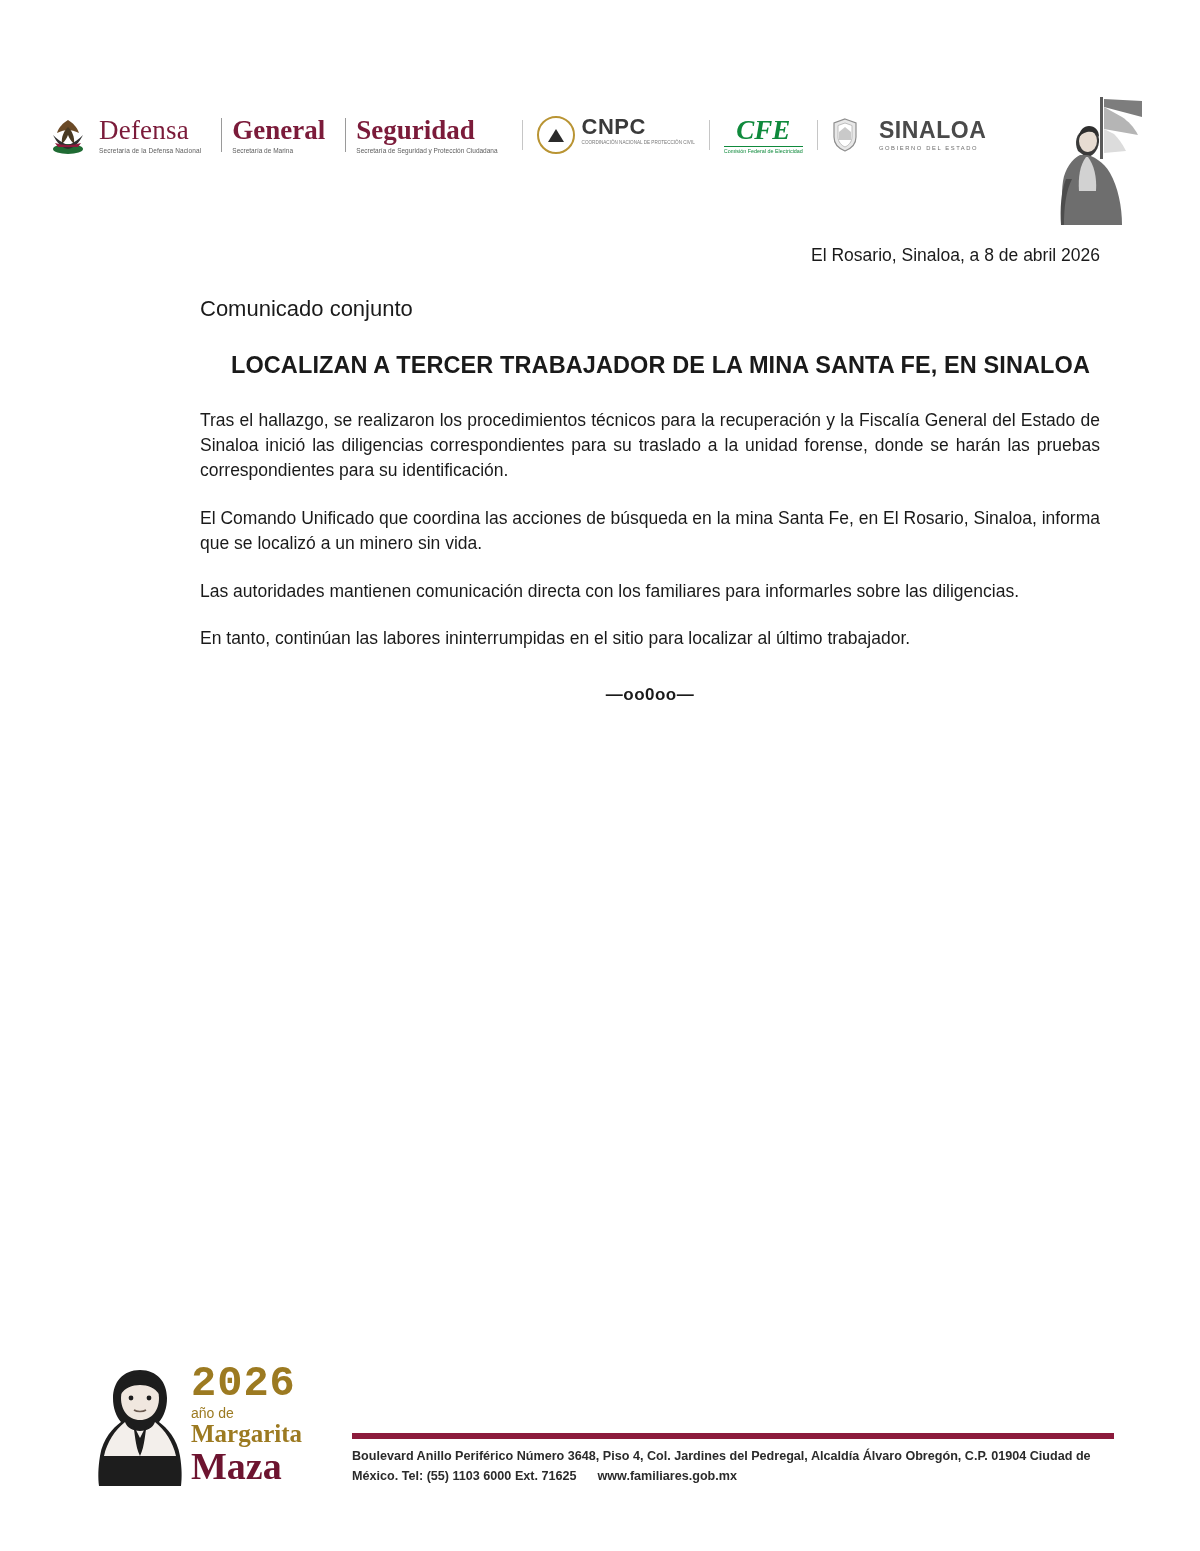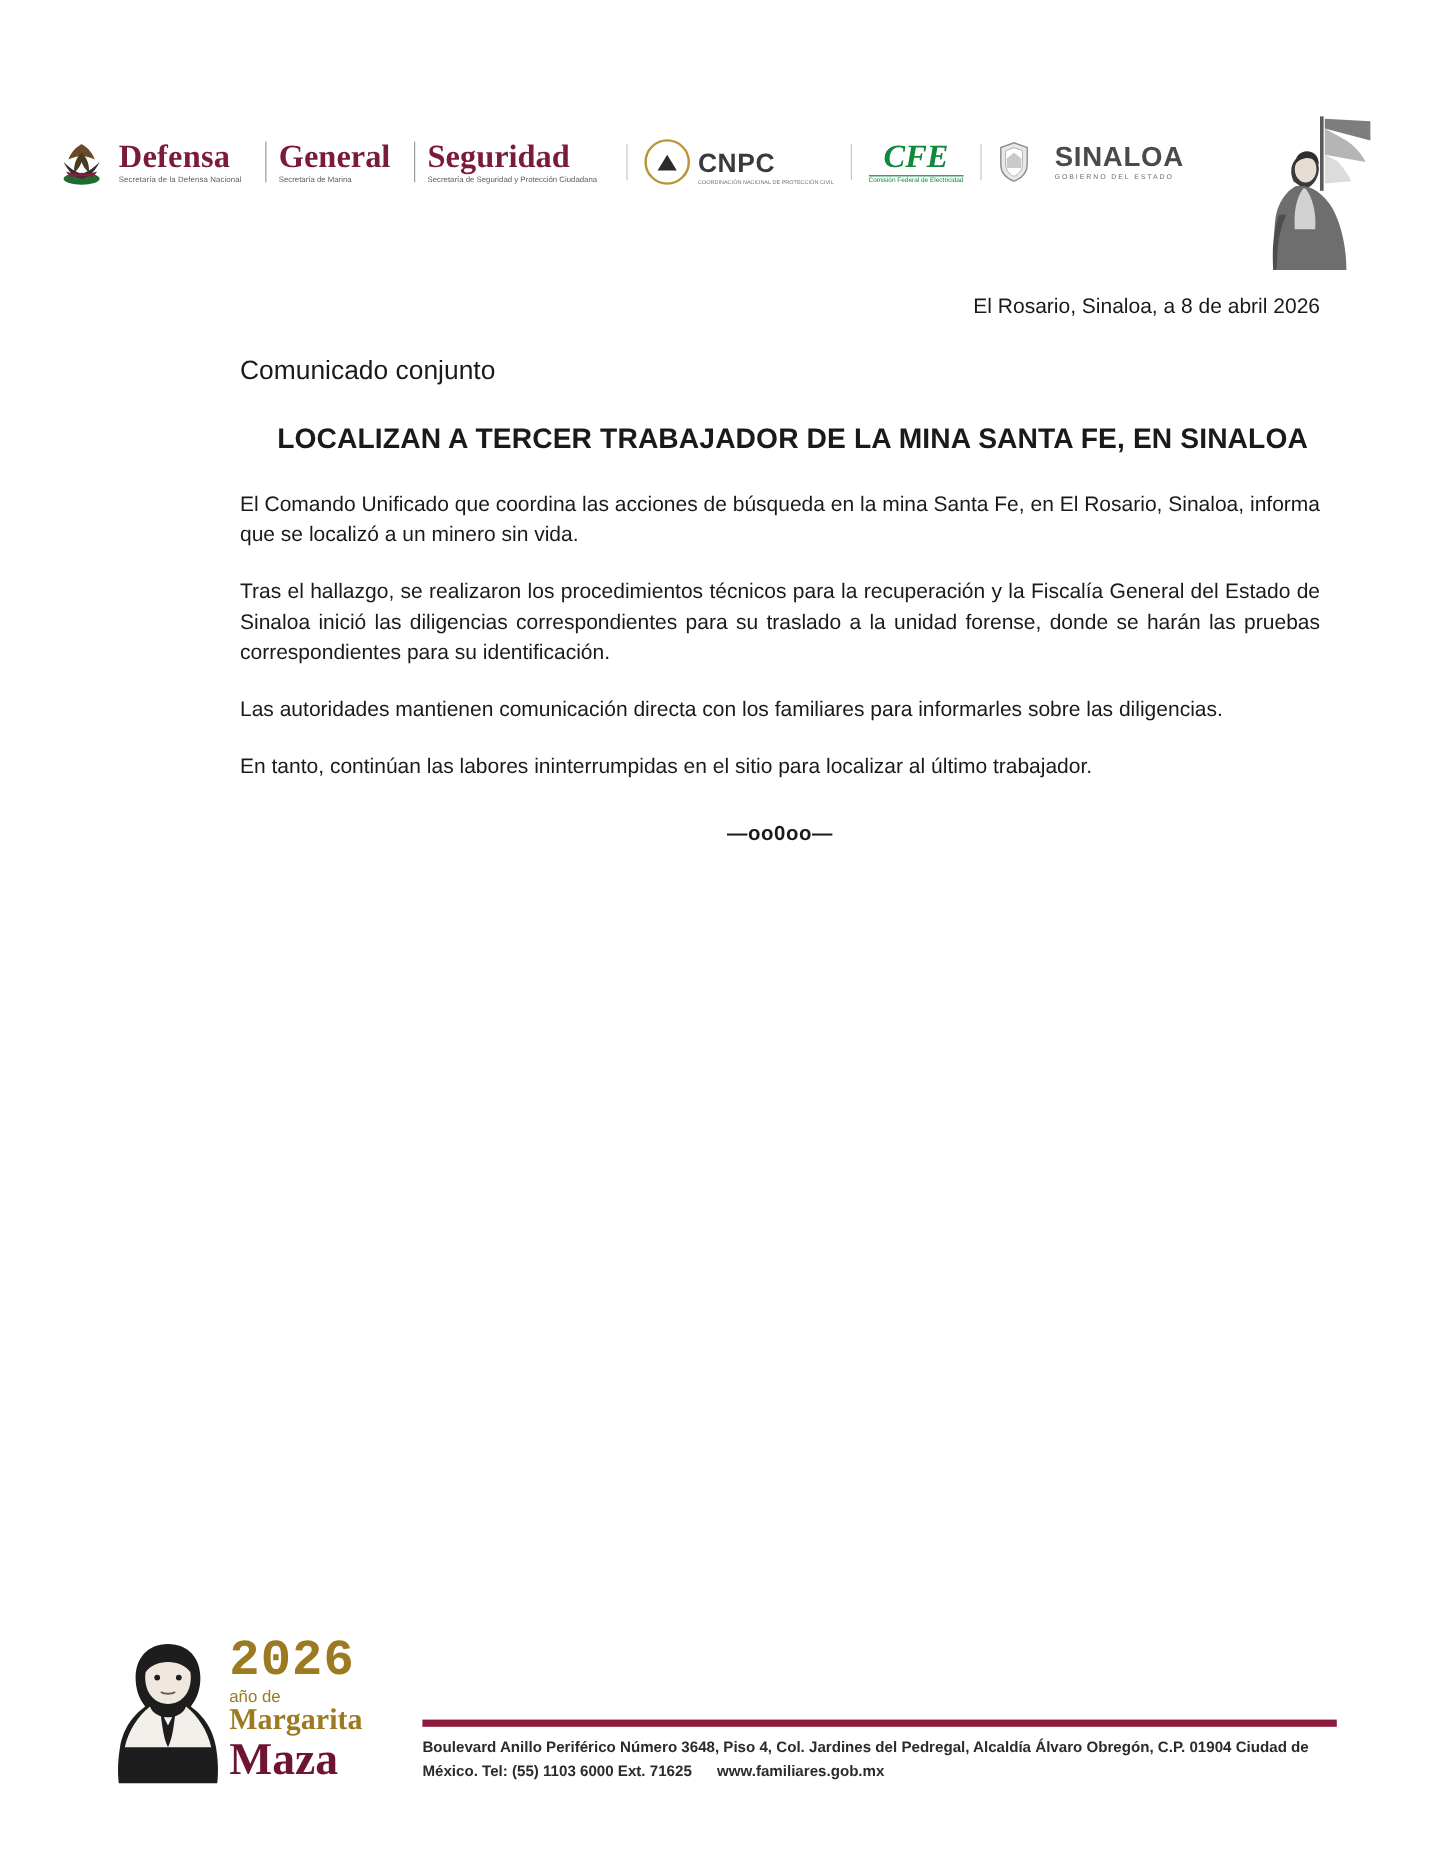--- a/index.html
+++ b/index.html
@@ -40,21 +40,21 @@
   }
   .defensa-block {
     display: flex;
     flex-direction: column;
     justify-content: center;
     padding-right: 10px;
   }
   .defensa-name {
     font-family: "Liberation Serif", serif;
     font-size: 27px;
-    font-weight: bold;
+    font-weight: normal;
     color: #7b1b3a;
     letter-spacing: .2px;
     line-height: 1;
   }
   .defensa-sub {
     font-size: 6.5px;
     color: #5c5c5c;
     margin-top: 3px;
     letter-spacing: .1px;
     white-space: nowrap;
@@ -93,21 +93,21 @@
   }
   .seg-sub {
     font-size: 6.5px;
     color: #5c5c5c;
     margin-top: 3px;
     white-space: nowrap;
   }
 
   .cnpc-block {
     display: flex;
-    align-items: flex-end;
+    align-items: flex-start;
     gap: 7px;
   }
   .cnpc-seal {
     width: 34px;
     height: 34px;
     border-radius: 50%;
     border: 2px solid #b99433;
     display: flex;
     align-items: center;
     justify-content: center;
@@ -395,22 +395,22 @@
   </svg>
 </div>
 
 <div class="content">
 
   <div class="meta-line">El Rosario, Sinaloa, a 8  de abril 2026</div>
   <div class="meta-line2">Comunicado conjunto</div>
 
   <h1 class="title">LOCALIZAN A TERCER TRABAJADOR DE LA MINA SANTA FE, EN SINALOA</h1>
 
+  <p class="para">Tras el hallazgo, se realizaron los procedimientos técnicos para la recuperación y la Fiscalía General del Estado de Sinaloa inició las diligencias correspondientes para su traslado a la unidad forense, donde se harán las pruebas correspondientes para su identificación.</p>
   <p class="para">El Comando Unificado que coordina las acciones de búsqueda en la mina Santa Fe, en El Rosario, Sinaloa, informa que se localizó a un minero sin vida.</p>
-  <p class="para">Tras el hallazgo, se realizaron los procedimientos técnicos para la recuperación y la Fiscalía General del Estado de Sinaloa inició las diligencias correspondientes para su traslado a la unidad forense, donde se harán las pruebas correspondientes para su identificación.</p>
   <p class="para">Las autoridades mantienen comunicación directa con los familiares para informarles sobre las diligencias.</p>
   <p class="para">En tanto, continúan las labores ininterrumpidas en el sitio para localizar al último trabajador.</p>
 
   <div class="endmark">—oo0oo—</div>
 </div>
 
 <div class="footer">
 
   <div class="margarita">
     <svg class="mz-portrait" viewBox="0 0 90 125">

